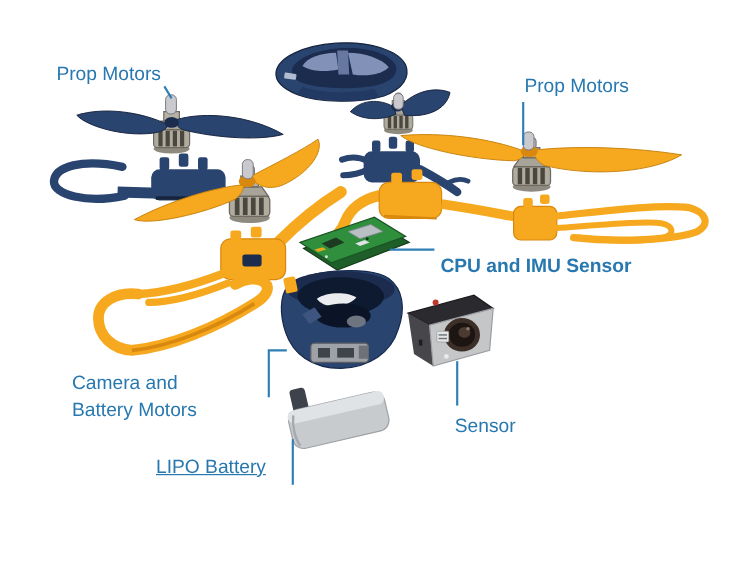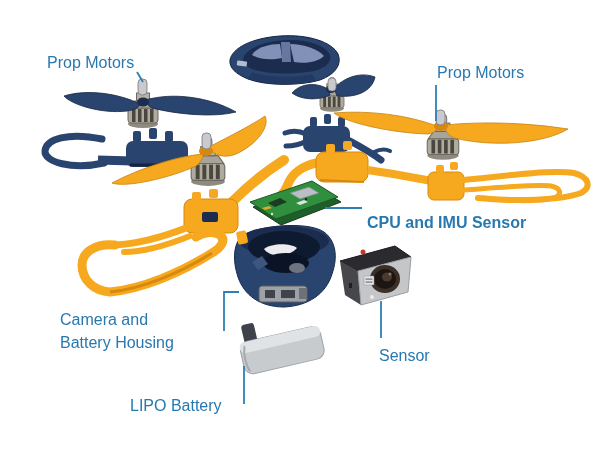--- a/index.html
+++ b/index.html
@@ -199,22 +199,22 @@
 </svg>
 
 <div class="label" style="left:47px;top:51px;">Prop Motors</div>
 
 <div class="label" style="left:437px;top:61px;">Prop Motors</div>
 
 <div class="label" style="left:367px;top:211px;font-weight:bold;">CPU and IMU Sensor</div>
 
 <div class="label" style="left:60px;top:308px;">
   <span style="display:block">Camera and</span>
-  <span style="display:block">Battery Housing</span>
+  <span style="display:block">Battery Motors</span>
 </div>
 
-<div class="label" style="left:130px;top:394px;">LIPO Battery</div>
+<div class="label" style="left:130px;top:378px;text-decoration:underline;">LIPO Battery</div>
 
 <div class="label" style="left:379px;top:344px;">
   <span style="display:block">Sensor</span>
 </div>
 
 </div>
 
 </body></html>

